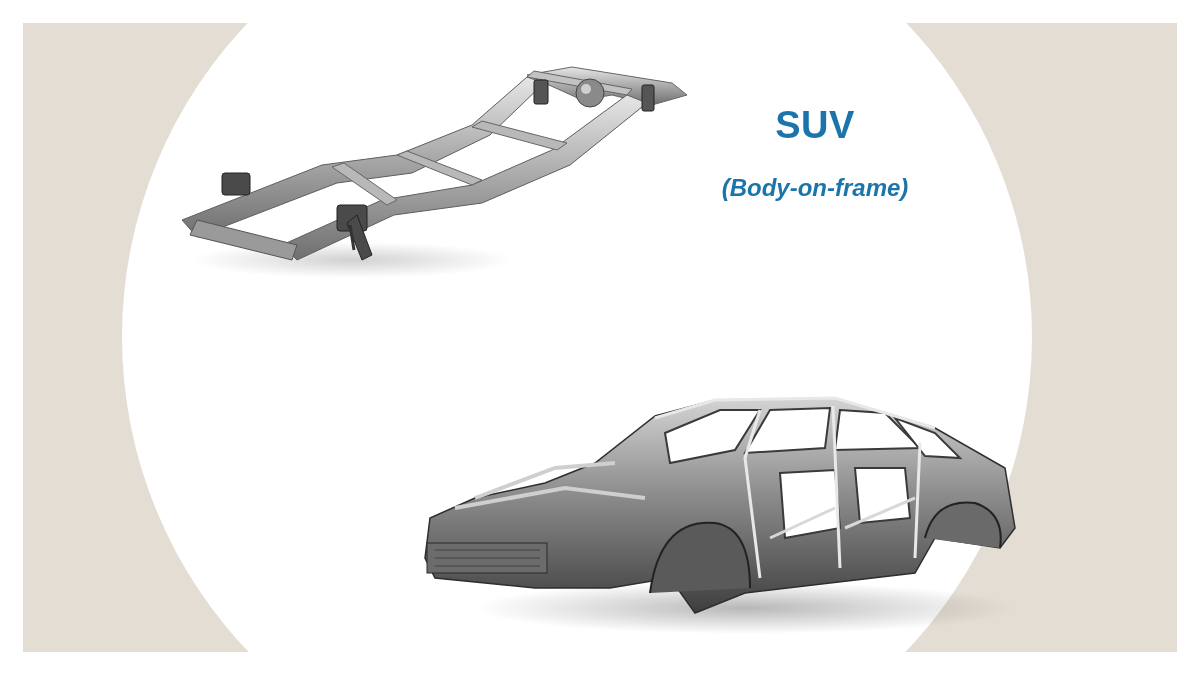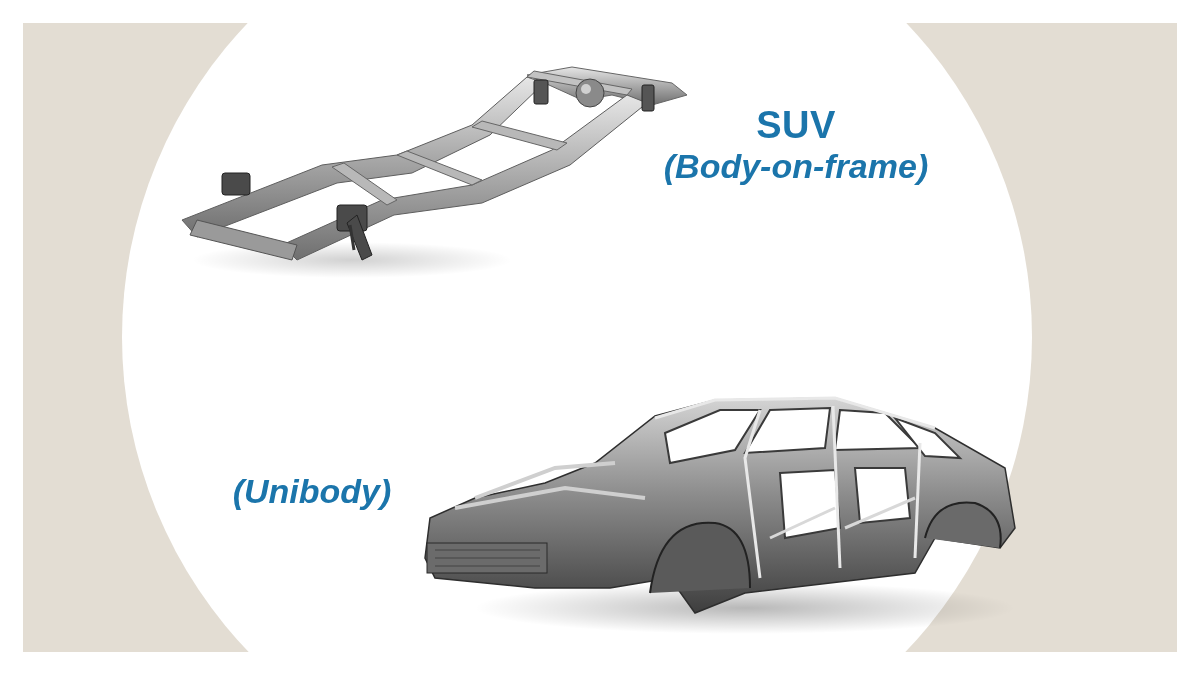--- a/index.html
+++ b/index.html
@@ -15,22 +15,22 @@
     .circle {
       position: absolute; width: 910px; height: 910px; border-radius: 50%;
       background: #ffffff; left: 554px; top: 314px; transform: translate(-50%, -50%);
       margin-left: 0; margin-top: 0;
     }
     .label {
       position: absolute; color: #1b75ab; font-weight: bold; text-align: center;
       line-height: 1.12;
     }
     .label .title { font-size: 38px; display: block; letter-spacing: 0.5px; }
-    .label .sub { font-size: 34px; display: block; font-style: italic; }
-    .suv-label { left: 654px; top: 104px; width: 284px; }
+    .label .sub { font-size: 24px; display: block; font-style: italic; margin-top: 28px; }
+    .suv-label { left: 673px; top: 104px; width: 284px; }
     .cuv-label { left: 222px; top: 472px; width: 180px; }
     .illus { position: absolute; }
     .frame-illus { left: 172px; top: 55px; width: 530px; height: 230px; }
     .car-illus { left: 415px; top: 388px; width: 610px; height: 250px; }
   </style>
 </head>
 <body>
 
 <div class="panel">
   <div class="circle"></div>
@@ -132,14 +132,13 @@
     <path d="M60 110 L140 80 L200 75"></path>
   </g>
 
   <g stroke="#d8d8d8" stroke-width="3">
     <line x1="355" y1="150" x2="420" y2="120"></line>
     <line x1="430" y1="140" x2="500" y2="110"></line>
   </g>
 </svg>
 
 <div class="label cuv-label">
-  <span class="sub">(Unibody)</span>
 </div>
 
 </body></html>

